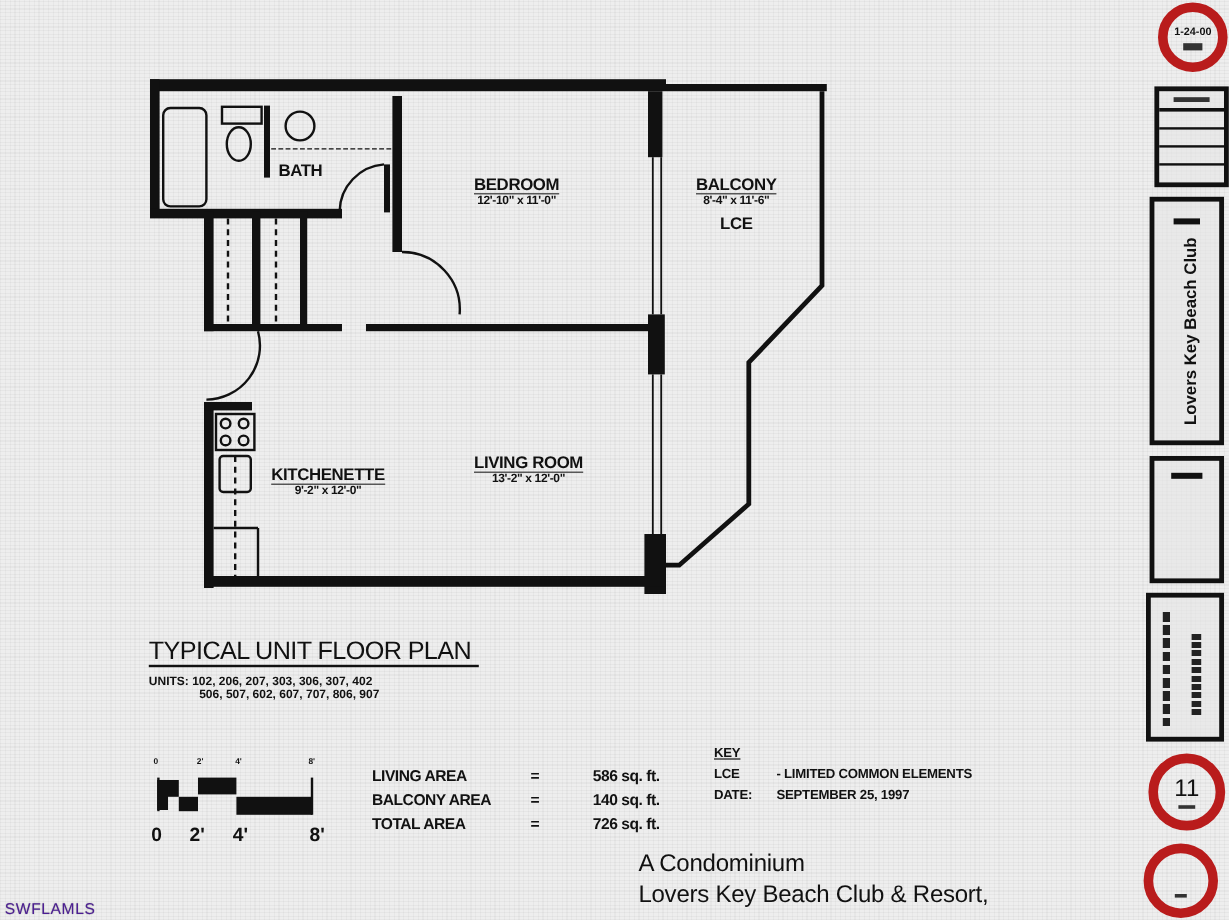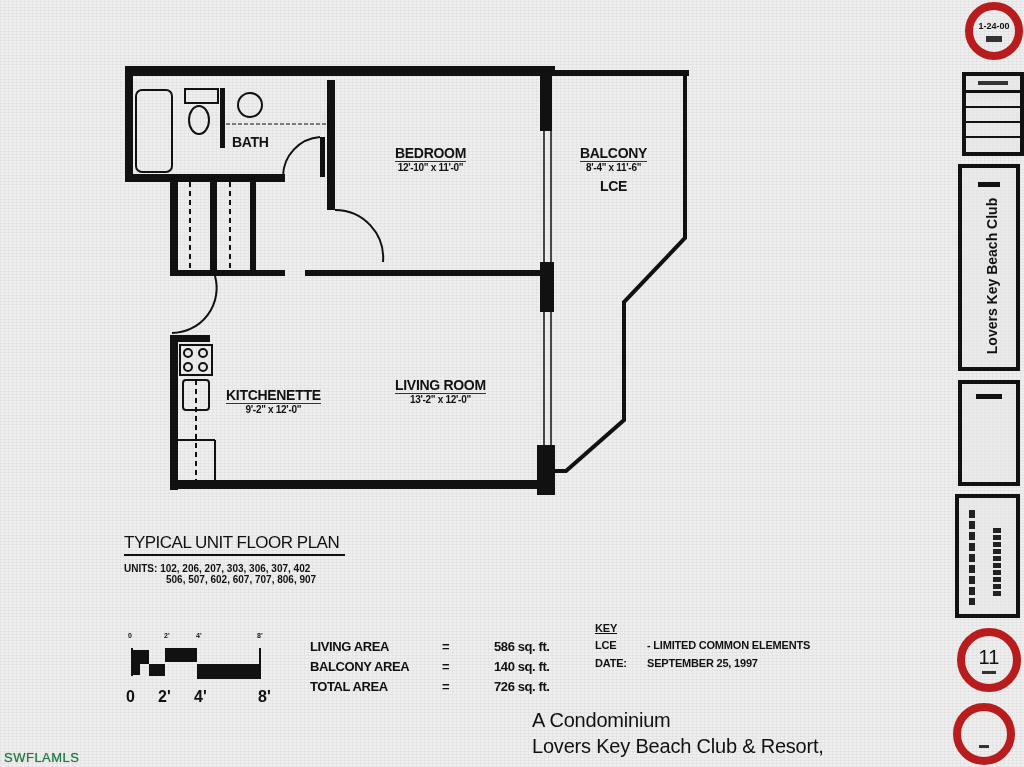--- a/index.html
+++ b/index.html
@@ -10,35 +10,35 @@
       repeating-linear-gradient(0deg, rgba(0,0,0,0.035) 0 1px, transparent 1px 3px),
       repeating-linear-gradient(90deg, rgba(0,0,0,0.03) 0 1px, transparent 1px 4px);
     font-family: "Liberation Sans", sans-serif;
     color: #111;
   }
   .abs { position: absolute; }
   svg.plan { position: absolute; left: 0; top: 0; }
   .room-label { position: absolute; font-weight: bold; font-size: 14px; letter-spacing: -0.3px; text-align: center; white-space: nowrap; }
   .room-label .name { display: block; border-bottom: 1px solid #333; line-height: 15px; }
   .room-label .dim { display: block; font-size: 10px; line-height: 12px; }
-  .title { left: 124px; top: 532px; font-size: 17px; letter-spacing: -0.5px; border-bottom: 2px solid #111; padding-right: 6px; line-height: 22px; }
+  .title { left: 124px; top: 532px; font-size: 21px; letter-spacing: -0.5px; border-bottom: 2px solid #111; padding-right: 6px; line-height: 22px; }
   .units { left: 124px; top: 563px; font-size: 10px; font-weight: bold; line-height: 11px; }
   .units .row2 { padding-left: 42px; display: block; }
   .areas { left: 310px; top: 636px; font-size: 13px; font-weight: bold; letter-spacing: -0.4px; }
   .areas .r { display: flex; height: 20px; align-items: center; }
   .areas .lbl { width: 132px; }
   .areas .eq { width: 52px; }
   .keybox { left: 595px; top: 620px; font-size: 11px; font-weight: bold; letter-spacing: -0.2px; }
   .keybox .k { display: flex; height: 18px; align-items: center; }
   .keybox .kh { height: 16px; }
   .keybox .c1 { width: 52px; }
   .company { left: 532px; top: 707px; font-size: 20px; line-height: 26px; letter-spacing: -0.2px; }
   .scale-nums { left: 126px; top: 688px; font-size: 16px; font-weight: bold; }
   .scale-small { left: 128px; top: 632px; font-size: 7px; font-weight: bold; }
-  .watermark { left: 4px; top: 750px; font-size: 13px; color: #15803d; text-shadow: 0 0 1px #888; letter-spacing: 0.5px; }
+  .watermark { left: 4px; top: 750px; font-size: 13px; color: #4c1d95; text-shadow: 0 0 1px #888; letter-spacing: 0.5px; }
   .stamp-circle { position: absolute; border: 8px solid #b91c1c; border-radius: 50%; box-sizing: border-box; display: flex; flex-direction: column; align-items: center; justify-content: center; }
   .panel { position: absolute; border: 4px solid #111; box-sizing: border-box; background: rgba(230,230,230,0.6); }
 </style>
 </head>
 <body>
 
 <svg class="plan" width="1024" height="767">
   <g fill="#111" stroke="none">
 
     <rect x="125" y="66" width="430" height="10"></rect>

